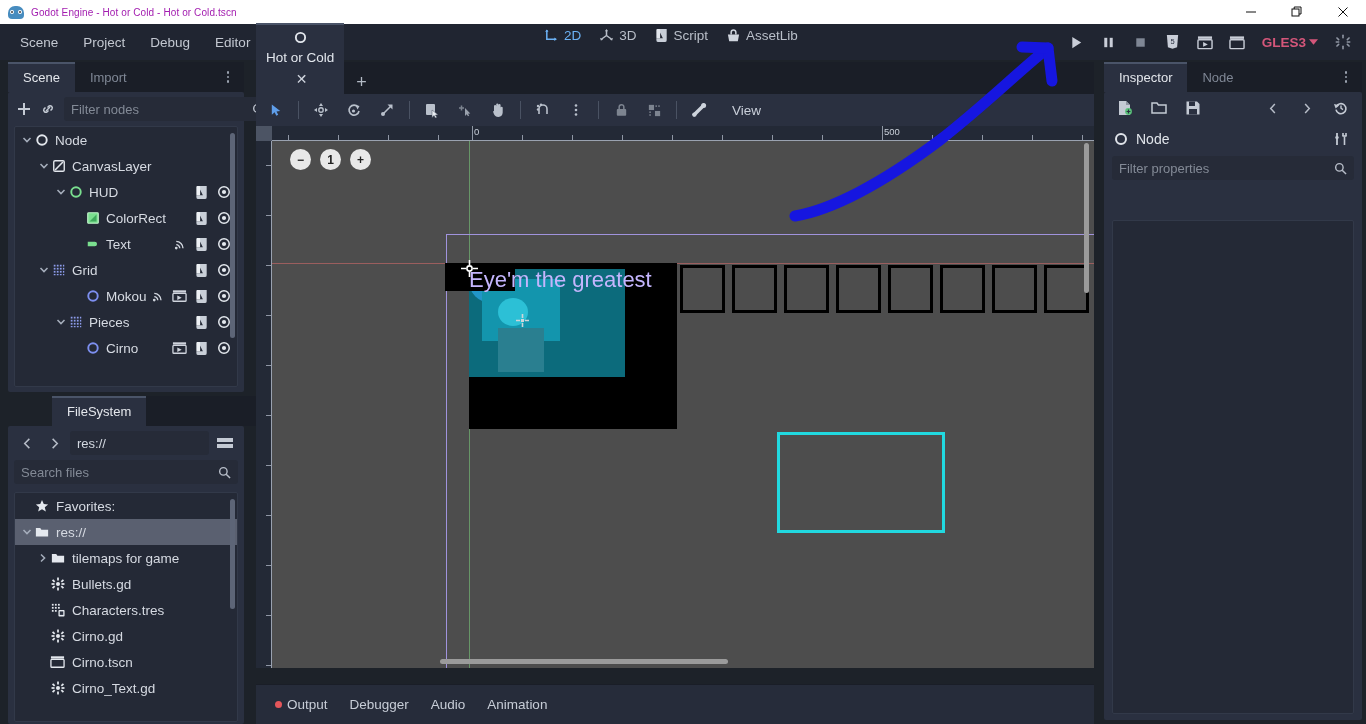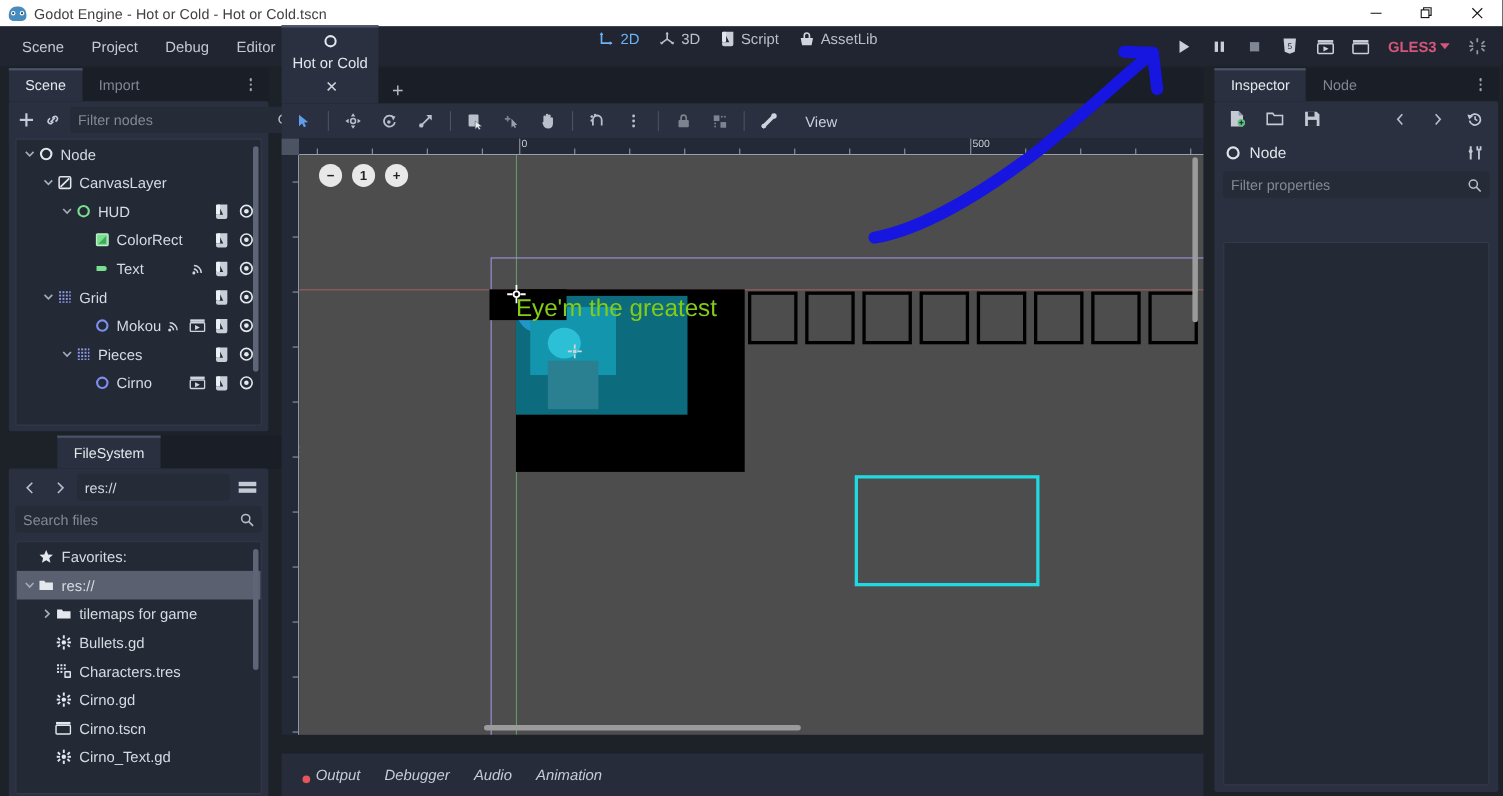--- a/index.html
+++ b/index.html
@@ -29,21 +29,21 @@
     background: #fff; border-radius: 50%;
   }
   .godot-head::before { left: 2px; }
   .godot-head::after { right: 2px; }
   .godot-eye-l, .godot-eye-r {
     position: absolute; top: 5px; width: 2px; height: 2px;
     background: #414042; border-radius: 50%; z-index: 2;
   }
   .godot-eye-l { left: 3px; } .godot-eye-r { right: 3px; }
   .titlebar .tb-title {
-    font-size: 13px; color: #404040; letter-spacing: .1px; white-space: nowrap;
+    font-size: 10px; color: #a21caf; letter-spacing: .1px; white-space: nowrap;
   }
   .winbtns { margin-left: auto; display: flex; height: 24px; }
   .winbtn {
     width: 46px; height: 24px; display: flex; align-items: center; justify-content: center;
     color: #111; font-size: 13px;
   }
   .winbtn svg { display: block; }
 
   
   .menubar {
@@ -180,21 +180,21 @@
   .zbtn {
     width: 21px; height: 21px; border-radius: 50%; background: #e8e8e8;
     display: flex; align-items: center; justify-content: center;
     font-size: 12px; color: #222; font-weight: bold;
   }
   .bottomtabs {
     position: absolute; left: 0; bottom: 0; width: 838px; height: 40px;
     background: #262c3a; display: flex; align-items: center; gap: 4px; padding-left: 10px;
     border-top: 1px solid #1a1e27;
   }
-  .btab { font-size: 13.5px; color: #c7cdd7; padding: 5px 9px; display: flex; align-items: flex-end; gap: 5px; font-style: italic; }
+  .btab { font-size: 13.5px; color: #c7cdd7; padding: 5px 9px; display: flex; align-items: center; gap: 5px; }
   .reddot { width: 7px; height: 7px; border-radius: 50%; background: #e4565a; display: block; }
 
   
   .right-col { position: absolute; left: 1100px; top: 62px; width: 266px; height: 662px; }
   .insp-panel { position: absolute; left: 4px; top: 0; width: 258px; height: 658px;
                 background: #2a3040; border-radius: 2px; }
   .insp-toolbar { height: 32px; display: flex; align-items: center; padding: 0 10px; gap: 12px; }
   .insp-nav { margin-left: auto; display: flex; align-items: center; gap: 12px; }
   .insp-noderow { height: 30px; display: flex; align-items: center; padding: 0 10px; gap: 8px;
                   font-size: 14px; color: #e0e4ea; }
@@ -997,21 +997,21 @@
 
       <div style="position:absolute;left:197px;top:122px;width:208px;height:166px;background:#000;"></div>
 
       <div style="position:absolute;left:197px;top:128px;width:156px;height:108px;background:#0c6b7c;"></div>
       <div style="position:absolute;left:197px;top:130px;width:45px;height:32px;background:#2196c8;border-radius:0 0 0 22px;"></div>
       <div style="position:absolute;left:210px;top:138px;width:78px;height:62px;background:#1395ad;"></div>
       <div style="position:absolute;left:226px;top:157px;width:30px;height:28px;border-radius:50%;background:#2cc0d6;"></div>
       <div style="position:absolute;left:226px;top:187px;width:46px;height:44px;background:#2a7f90;"></div>
 
       <div style="position:absolute;left:173px;top:122px;width:70px;height:28px;background:#000;"></div>
-      <div style="position:absolute;left:197px;top:126px;font-size:22px;color:#84cc16;white-space:nowrap;font-family:'Liberation Sans',sans-serif;">Eye'm the greatest</div>
+      <div style="position:absolute;left:197px;top:126px;font-size:22px;color:#c4b5fd;white-space:nowrap;font-family:'Liberation Sans',sans-serif;">Eye'm the greatest</div>
 
       <div id="grid-cells" style="position:absolute;left:408px;top:124px;height:48px;">
           <div style="position: absolute; left: 0px; top: 0px; width: 45px; height: 48px; background: rgb(77, 77, 77); border: 3px solid rgb(0, 0, 0);"></div>
           <div style="position: absolute; left: 52px; top: 0px; width: 45px; height: 48px; background: rgb(77, 77, 77); border: 3px solid rgb(0, 0, 0);"></div>
           <div style="position: absolute; left: 104px; top: 0px; width: 45px; height: 48px; background: rgb(77, 77, 77); border: 3px solid rgb(0, 0, 0);"></div>
           <div style="position: absolute; left: 156px; top: 0px; width: 45px; height: 48px; background: rgb(77, 77, 77); border: 3px solid rgb(0, 0, 0);"></div>
           <div style="position: absolute; left: 208px; top: 0px; width: 45px; height: 48px; background: rgb(77, 77, 77); border: 3px solid rgb(0, 0, 0);"></div>
           <div style="position: absolute; left: 260px; top: 0px; width: 45px; height: 48px; background: rgb(77, 77, 77); border: 3px solid rgb(0, 0, 0);"></div>
           <div style="position: absolute; left: 312px; top: 0px; width: 45px; height: 48px; background: rgb(77, 77, 77); border: 3px solid rgb(0, 0, 0);"></div>
           <div style="position: absolute; left: 364px; top: 0px; width: 45px; height: 48px; background: rgb(77, 77, 77); border: 3px solid rgb(0, 0, 0);"></div>

